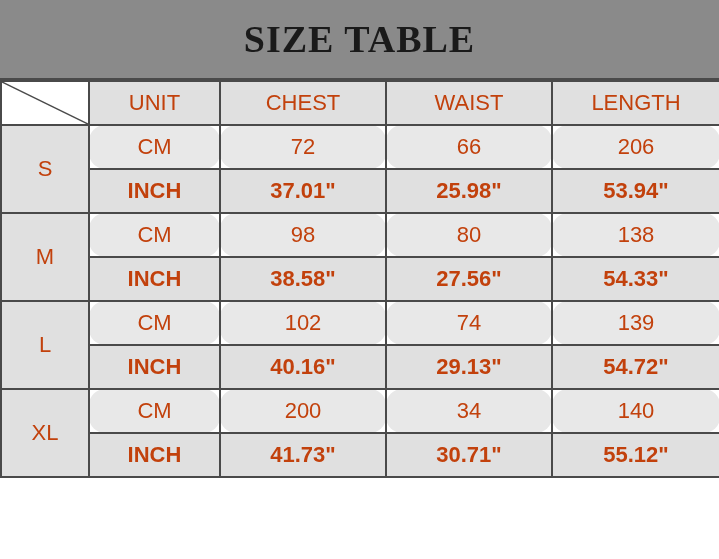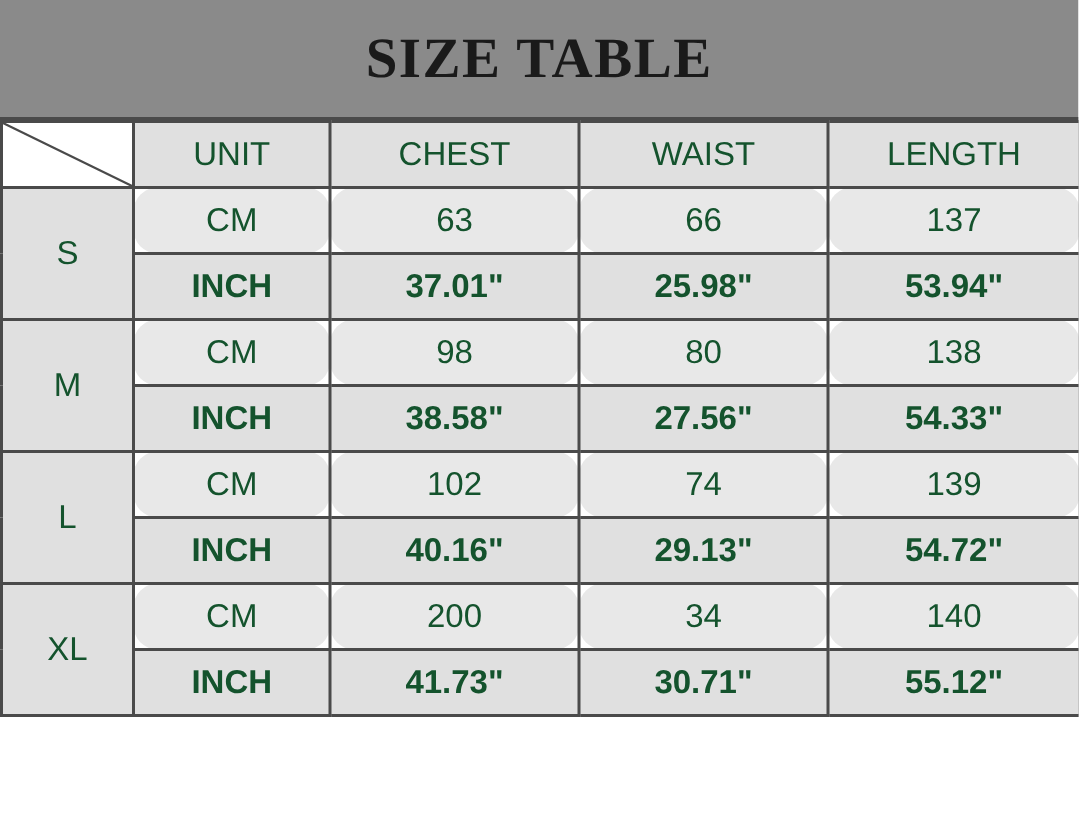--- a/index.html
+++ b/index.html
@@ -39,21 +39,21 @@
   table.size-table {
     width: 719px;
     border-collapse: collapse;
     table-layout: fixed;
   }
   table.size-table td {
     border: 2px solid #4a4a4a;
     text-align: center;
     vertical-align: middle;
     font-size: 22px;
-    color: #14532d;
+    color: #c2410c;
     padding: 0;
     height: 42px;
     font-family: "Liberation Sans", sans-serif;
   }
   .col-size   { width: 88px; }
   .col-unit   { width: 131px; }
   .col-chest  { width: 166px; }
   .col-waist  { width: 166px; }
   .col-length { width: 168px; }
 
@@ -134,23 +134,23 @@
         </td>
         <td class="hdr">UNIT</td>
         <td class="hdr">CHEST</td>
         <td class="hdr">WAIST</td>
         <td class="hdr">LENGTH</td>
       </tr>
 
       <tr class="row-cm">
         <td class="size-cell" rowspan="2">S</td>
         <td class="unit-cell">CM</td>
-        <td class="val-cell">63</td>
+        <td class="val-cell">72</td>
         <td class="val-cell">66</td>
-        <td class="val-cell">137</td>
+        <td class="val-cell">206</td>
       </tr>
       <tr class="row-inch">
         <td class="unit-cell">INCH</td>
         <td class="val-cell">37.01"</td>
         <td class="val-cell">25.98"</td>
         <td class="val-cell">53.94"</td>
       </tr>
 
       <tr class="row-cm">
         <td class="size-cell" rowspan="2">M</td>

